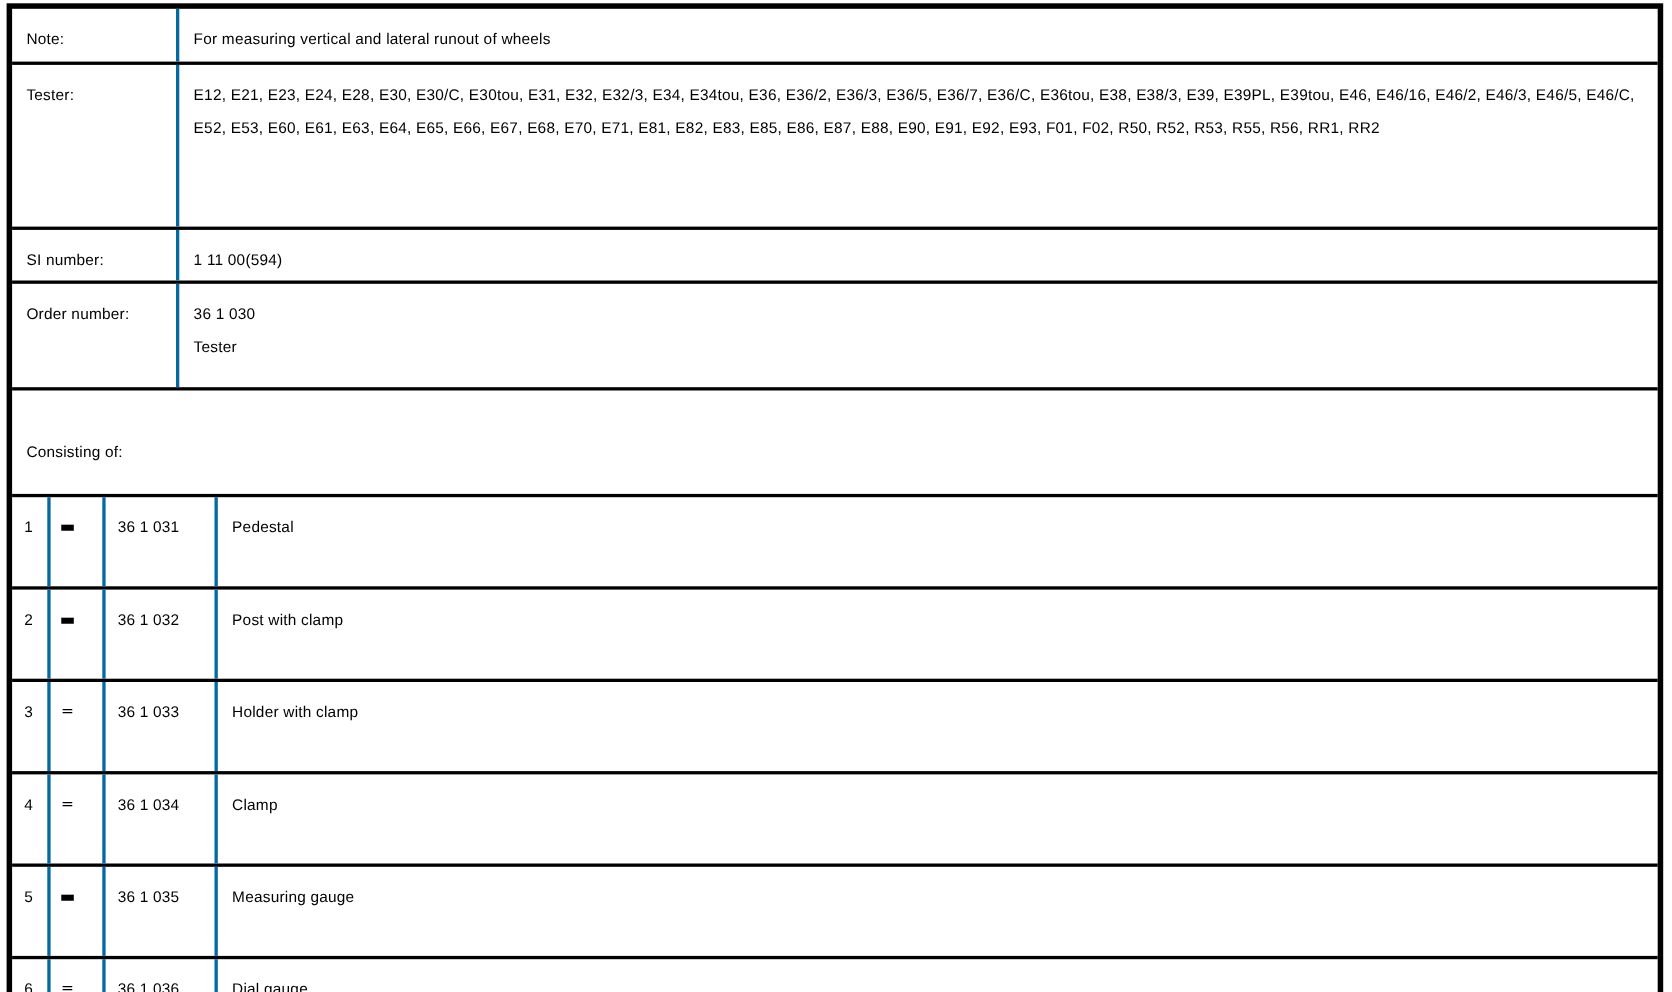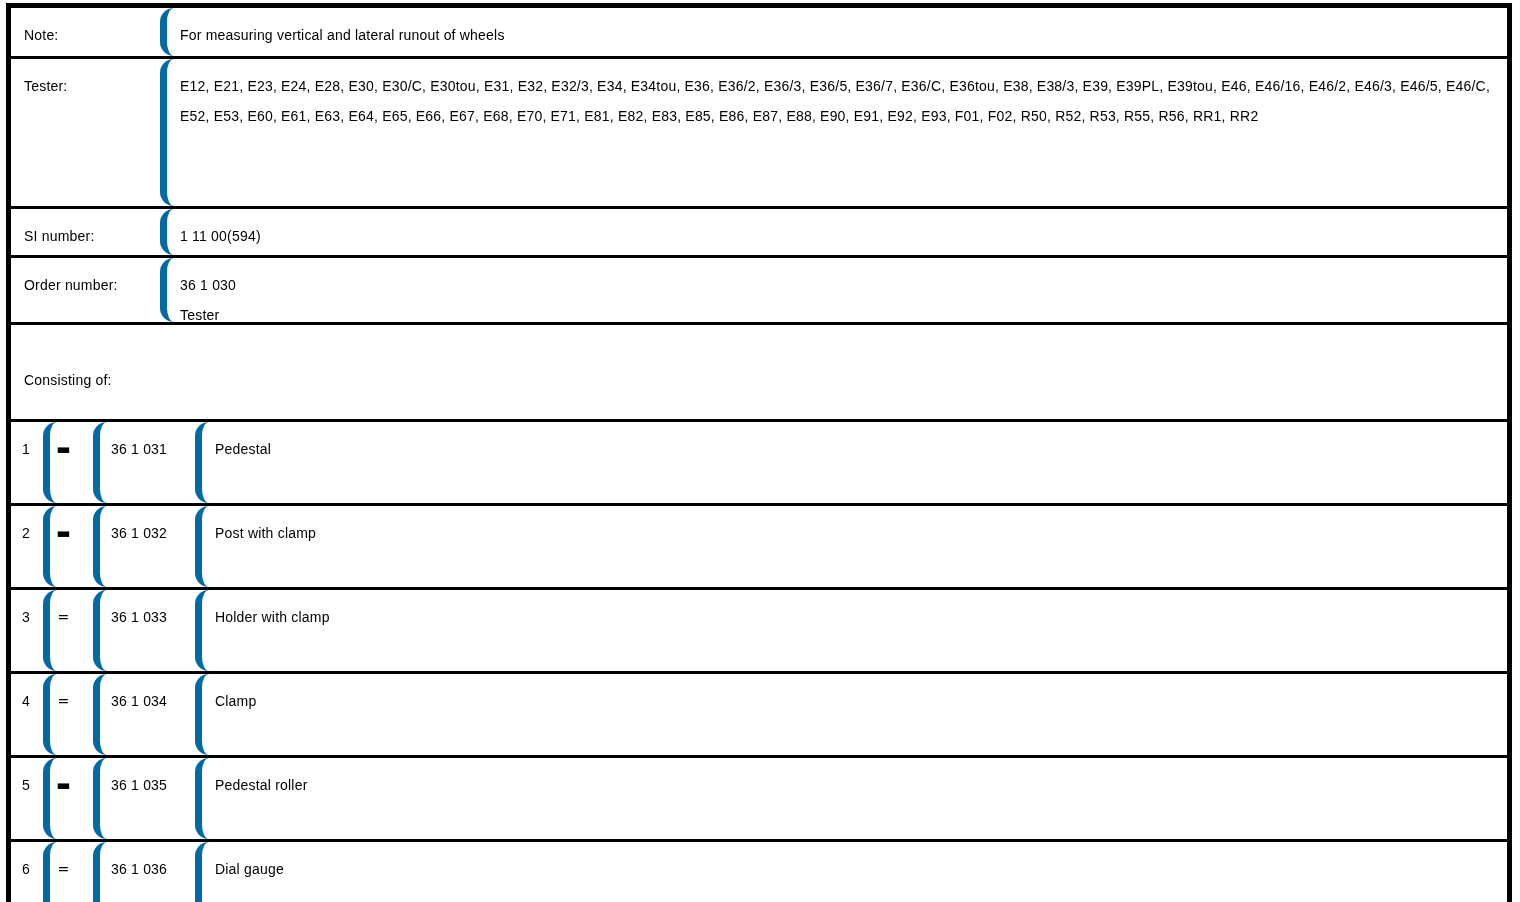--- a/index.html
+++ b/index.html
@@ -28,31 +28,31 @@
   .row:first-child { border-top: none; }
   .cell {
     box-sizing: border-box;
     padding: 12px 8px 0 13px;
     font-size: 14px;
     line-height: 30px;
     letter-spacing: 0.2px;
     white-space: normal;
     overflow: hidden;
   }
-  .cell + .cell { border-left: 7px solid #0369a1; border-radius: 14px; }
+  .cell + .cell { border-left: 3px solid #0369a1; }
 
   .c-label { width: 149px; flex: none; }
   .c-value { flex: 1; }
   .c-full  { flex: 1; }
 
   
   .r-note    .cell { height: 48px; }
   .r-series  .cell { height: 147px; }
   .r-si      .cell { height: 46px; }
-  .r-order   .cell { height: 64px; }
+  .r-order   .cell { height: 94px; }
   .r-consist .cell { height: 66px; margin-top: 28px; }
   .r-item    .cell { height: 81px; }
 
   
   .c-no   { width: 32px;  flex: none; padding-left: 11px; }
   .c-eq   { width: 34px;  flex: none; padding-left: 0; padding-right: 0;
             text-align: center; font-family: "DejaVu Sans", sans-serif; }
   .c-eq.merged { font-size: 15px; line-height: 30px; }
   .c-part { width: 86px;  flex: none; padding-left: 11px; padding-right: 4px; margin-left: 16px; }
   .c-desc { flex: 1; margin-left: 16px; }
@@ -114,21 +114,21 @@
     <div class="cell c-no">4</div>
     <div class="cell c-eq">=</div>
     <div class="cell c-part">36 1 034</div>
     <div class="cell c-desc">Clamp</div>
   </div>
 
   <div class="row r-item">
     <div class="cell c-no">5</div>
     <div class="cell c-eq merged">▬</div>
     <div class="cell c-part">36 1 035</div>
-    <div class="cell c-desc">Pedestal roller</div>
+    <div class="cell c-desc">Measuring gauge</div>
   </div>
 
   <div class="row r-item">
     <div class="cell c-no">6</div>
     <div class="cell c-eq">=</div>
     <div class="cell c-part">36 1 036</div>
     <div class="cell c-desc">Dial gauge</div>
   </div>
 
 </div>

